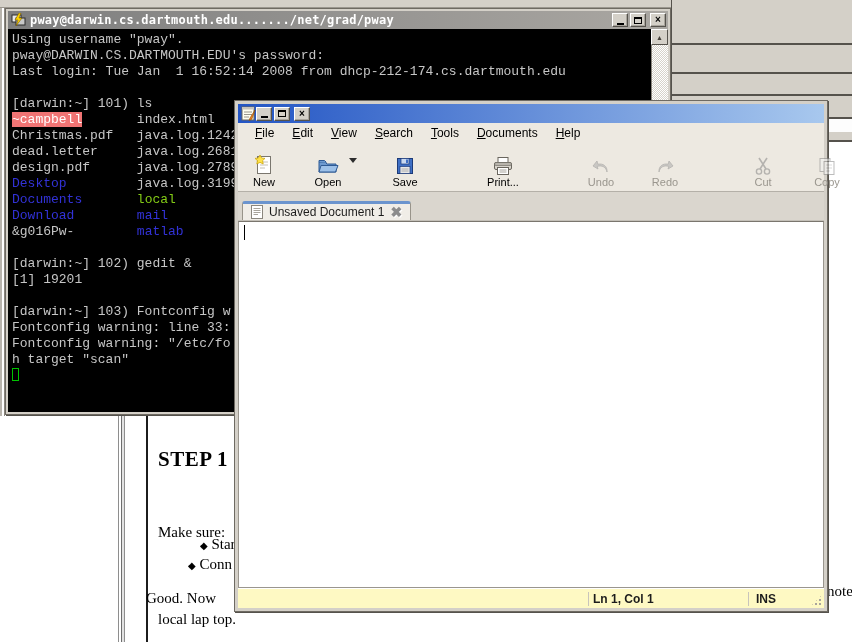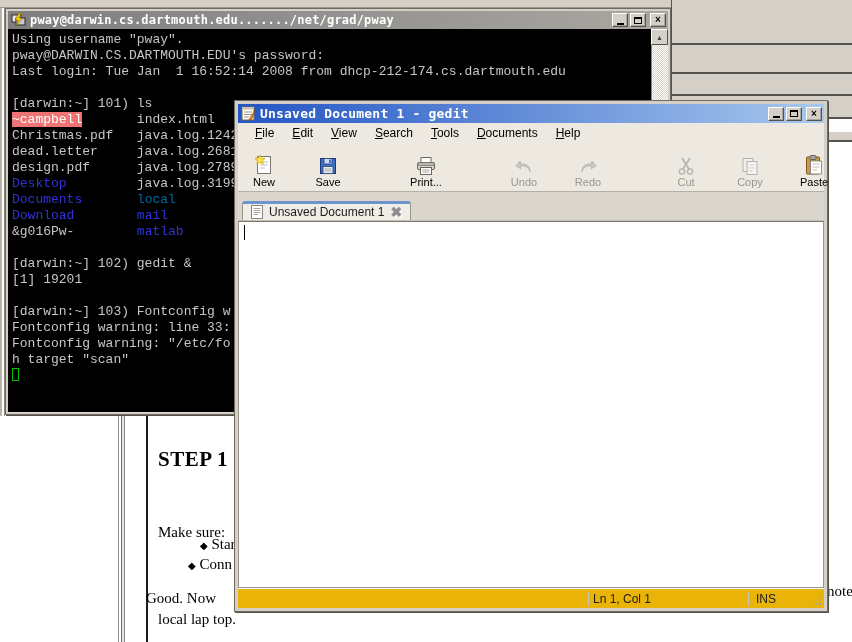--- a/index.html
+++ b/index.html
@@ -34,21 +34,21 @@
   .win-btn .max-glyph { width:8px; height:7px; border:1px solid #000; border-top:2px solid #000; }
   .win-btn.close-gap { margin-left:2px; }
 
   
   #terminal { left:5px; top:8px; width:666px; height:407px; }
   #terminal .titlebar { background:linear-gradient(90deg,#7e7e7e,#aaa7a2); }
   .term-body { position:relative; height:383px; background:#000; overflow:hidden; }
   .term-lines { position:absolute; left:4px; top:3px; font-family:"Liberation Mono","DejaVu Sans Mono",monospace; font-size:13px; line-height:16px; white-space:pre; }
   .t-fg { color:#c6c6c6; }
   .t-dir { color:#3232d8; }
-  .t-cyan { color:#0369a1; }
+  .t-cyan { color:#84cc16; }
   .t-hl { background:#f07474; color:#ffffff; }
   .t-cursor { display:inline-block; width:7px; height:13px; border:1px solid #00c400; vertical-align:-2px; }
   .term-scrollbar { position:absolute; right:0; top:0; bottom:0; width:17px;
       background-image:conic-gradient(#ffffff 0 25%, #d6d2ca 0 50%, #ffffff 0 75%, #d6d2ca 0);
       background-size:2px 2px; border-left:1px solid #8a867e; }
   .scroll-btn { width:17px; height:16px; background:#d4d0c8; border:1px solid; border-color:#fff #55524c #55524c #fff;
       display:flex; align-items:center; justify-content:center; font-size:7px; color:#44403a; margin-left:-1px; }
 
   
   #gedit { left:234px; top:100px; width:594px; height:512px; display:flex; flex-direction:column; padding:3px; }
@@ -66,21 +66,21 @@
   .tb-chevron { width:0; height:0; border-left:4px solid transparent; border-right:4px solid transparent; border-top:5px solid #2c2c2c; margin:0 4px 14px 1px; }
 
   .tabstrip { height:29px; background:#dad6ce; display:flex; align-items:flex-end; padding-left:4px; border-bottom:1px solid #c4c0b8; }
   .tab { height:19px; background:#f0ede7; border:1px solid #98948a; border-bottom:none; border-top:3px solid #6b94ce; border-radius:3px 3px 0 0;
          display:flex; align-items:center; padding:0 8px; font-size:12px; color:#1c1c1c; gap:6px; }
   .tab-close { font-weight:bold; color:#8c8c8c; font-size:14px; line-height:1; text-shadow:1px 1px 0 #fff; }
 
   .textarea { flex:1; background:#fff; border:1px solid #9a968e; border-top-color:#7a766e; position:relative; }
   .caret { position:absolute; left:5px; top:3px; width:1px; height:15px; background:#000; }
 
-  .statusbar { height:20px; background:#eab308; position:relative; font-size:12px; color:#1c1c1c; border-top:1px solid #fff; }
+  .statusbar { height:20px; background:#fef9c3; position:relative; font-size:12px; color:#1c1c1c; border-top:1px solid #fff;font-weight:bold; }
   .status-pos { position:absolute; left:355px; top:3px; }
   .status-ins { position:absolute; left:518px; top:3px; }
   .status-sep { position:absolute; top:3px; width:1px; height:14px; background:#c8c4bc; }
   .grip { position:absolute; right:1px; bottom:1px; width:13px; height:13px;
       background-image:radial-gradient(circle at 2px 2px,#a8a49c 1px,transparent 1.4px);
       background-size:4px 4px; clip-path:polygon(100% 0,100% 100%,0 100%); }
 
   svg { display:block; }
 </style>
 </head>
@@ -142,21 +142,20 @@
       <span>
         <svg width="15" height="15" viewBox="0 0 15 15">
           <rect x="1" y="1" width="12" height="13" fill="#fffef0" stroke="#6a665e" stroke-width="1"></rect>
           <rect x="1" y="1" width="12" height="2.5" fill="#c8c4bc"></rect>
           <line x1="3" y1="6" x2="11" y2="6" stroke="#9a968e" stroke-width="1"></line>
           <line x1="3" y1="8.5" x2="11" y2="8.5" stroke="#9a968e" stroke-width="1"></line>
           <line x1="3" y1="11" x2="8" y2="11" stroke="#9a968e" stroke-width="1"></line>
           <polygon points="14,4 9,12 8,14.5 10.8,13.2" fill="#f08020" stroke="#8a4a00" stroke-width="0.6"></polygon>
         </svg>
       </span>
-      <span class="title">Unsaved Document 1 - gedit</span>
       <span class="win-btns">
         <span class="win-btn">
             <span class="min-glyph"></span>
           </span>
         <span class="win-btn">
             <span class="max-glyph"></span>
           </span>
         <span class="win-btn close-gap">×</span>
       </span>
     </div>
@@ -176,20 +175,33 @@
           <span class="tb-icon">
             <svg width="20" height="22" viewBox="0 0 20 22">
               <rect x="3.5" y="2.5" width="13" height="17" fill="#fff" stroke="#7a766e"></rect>
               <line x1="6" y1="8" x2="14" y2="8" stroke="#c4c0b8"></line>
               <line x1="6" y1="11" x2="14" y2="11" stroke="#c4c0b8"></line>
               <line x1="6" y1="14" x2="11" y2="14" stroke="#c4c0b8"></line>
               <polygon points="6,1 7.6,4 11,4.4 8.6,6.6 9.2,10 6,8.4 2.8,10 3.4,6.6 1,4.4 4.4,4" fill="#ffe24a" stroke="#c8a000" stroke-width="0.7"></polygon>
             </svg>
           </span>
           <span>New</span>
+        </div>
+        <div class="tb-open-wrap">
+          <div class="tb-btn">
+            <span class="tb-icon">
+              <svg width="22" height="20" viewBox="0 0 22 20">
+                <path d="M2 6 L2 16 L19 16 L19 8 L10 8 L8 6 Z" fill="#6d9ad0" stroke="#2f5a94"></path>
+                <path d="M2 6 L2 4.5 L7.5 4.5 L9.5 6.5" fill="#6d9ad0" stroke="#2f5a94"></path>
+                <path d="M4 9.5 L21 9.5 L18.5 16 L2 16 Z" fill="#9cc0e8" stroke="#2f5a94"></path>
+              </svg>
+            </span>
+            <span>Open</span>
+          </div>
+          <span class="tb-chevron"></span>
         </div>
         <div class="tb-btn">
           <span class="tb-icon">
             <svg width="20" height="20" viewBox="0 0 20 20">
               <rect x="2.5" y="2.5" width="15" height="15" fill="#3f6fc4" stroke="#1c3a78"></rect>
               <rect x="6" y="2.5" width="8" height="5.5" fill="#c8d8f0" stroke="#1c3a78" stroke-width="0.7"></rect>
               <rect x="11" y="3.5" width="2" height="3.5" fill="#3f6fc4"></rect>
               <rect x="5" y="10.5" width="10" height="7" fill="#e8e8e8" stroke="#1c3a78" stroke-width="0.7"></rect>
               <line x1="6.5" y1="13" x2="13.5" y2="13" stroke="#a0a0a0" stroke-width="0.8"></line>
               <line x1="6.5" y1="15" x2="13.5" y2="15" stroke="#a0a0a0" stroke-width="0.8"></line>

